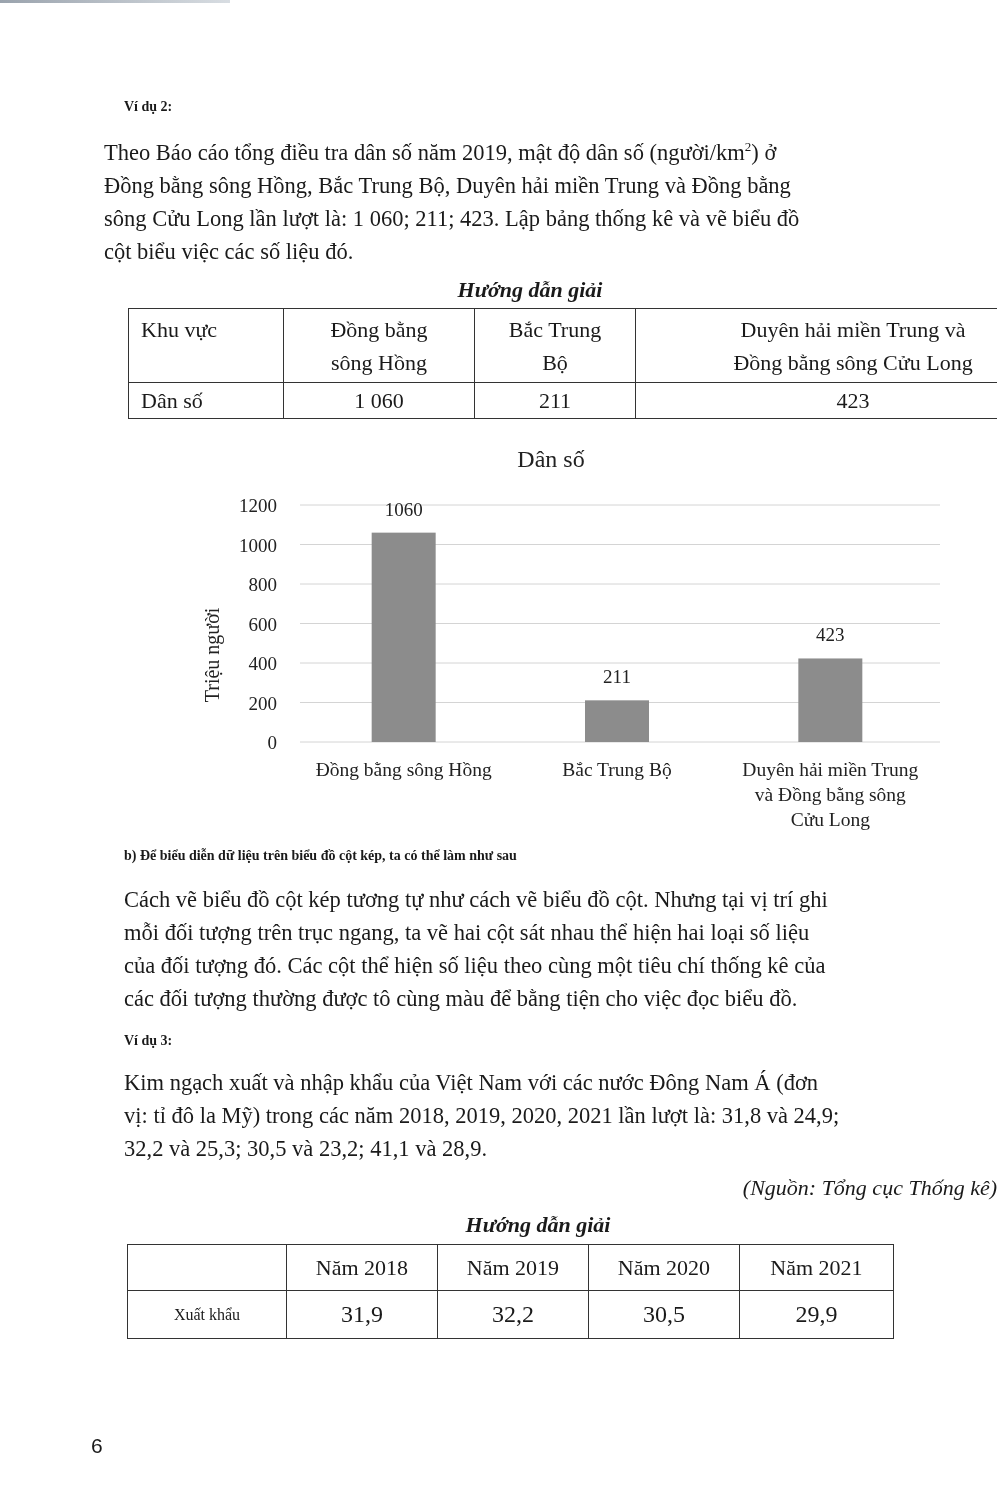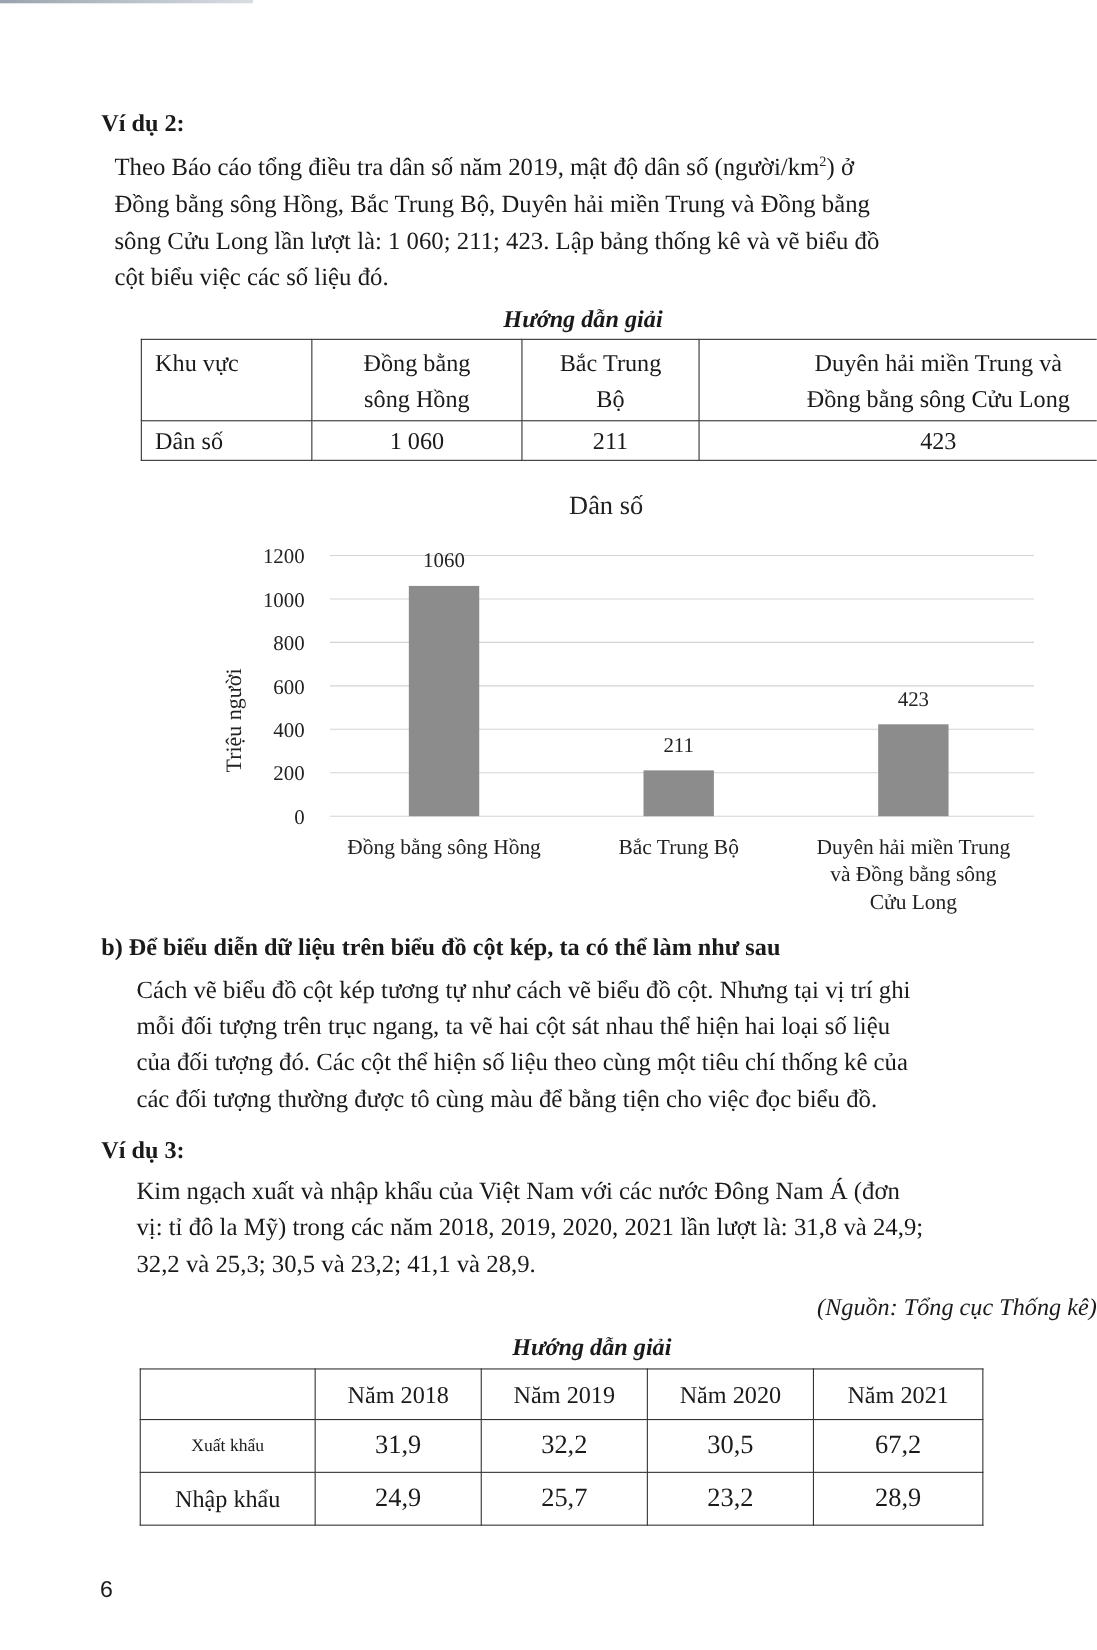--- a/index.html
+++ b/index.html
@@ -6,21 +6,21 @@
     body {
       width: 997px; height: 1500px; position: relative; overflow: hidden;
       background: #ffffff; color: #1a1a1a;
       font-family: "Liberation Serif", "DejaVu Serif", serif;
     }
     .top-shade {
       position: absolute; left: 0; top: 0; width: 230px; height: 3px;
       background: linear-gradient(to right, #9aa3ad, #d8dde2);
     }
     .abs { position: absolute; }
-    .heading { font-weight: bold; font-size: 22px; }
+    .heading { font-weight: bold; font-size: 14px; margin-left: 32px; }
     .para { font-size: 22.5px; line-height: 33px; text-align: justify; }
     .para-line { display: block; white-space: nowrap; }
     .caption { font-weight: bold; font-style: italic; font-size: 22px; text-align: center; }
     table.t { border-collapse: collapse; position: absolute; font-size: 22px; }
     table.t td { border: 1.5px solid #333; padding: 0; }
     .c { text-align: center; }
     sup { font-size: 13px; }
     .source { font-style: italic; font-size: 22px; }
     .pagenum { font-family: "Liberation Sans", "DejaVu Sans", sans-serif; font-size: 21px; }
     svg text { font-family: "Liberation Serif", "DejaVu Serif", serif; fill: #222; }
@@ -122,25 +122,18 @@
     <td class="c" style="width:150px;text-align:center;">Năm 2018</td>
     <td class="c" style="width:150px;">Năm 2019</td>
     <td class="c" style="width:150px;">Năm 2020</td>
     <td class="c">Năm 2021</td>
   </tr>
   <tr style="height:48px; font-size:24px;">
     <td class="c" style="font-size:16px;">Xuất khẩu</td>
     <td class="c">31,9</td>
     <td class="c">32,2</td>
     <td class="c">30,5</td>
-    <td class="c">67,2</td>
-  </tr>
-  <tr style="height:48px; font-size:24px;">
-    <td class="c" style="font-size:22px;">Nhập khẩu</td>
-    <td class="c">24,9</td>
-    <td class="c">25,7</td>
-    <td class="c">23,2</td>
-    <td class="c">28,9</td>
+    <td class="c">29,9</td>
   </tr>
 </tbody>
   </table>
 
 <div class="abs pagenum" style="left:91px; top:1434px;">6</div>
 
 </body></html>

